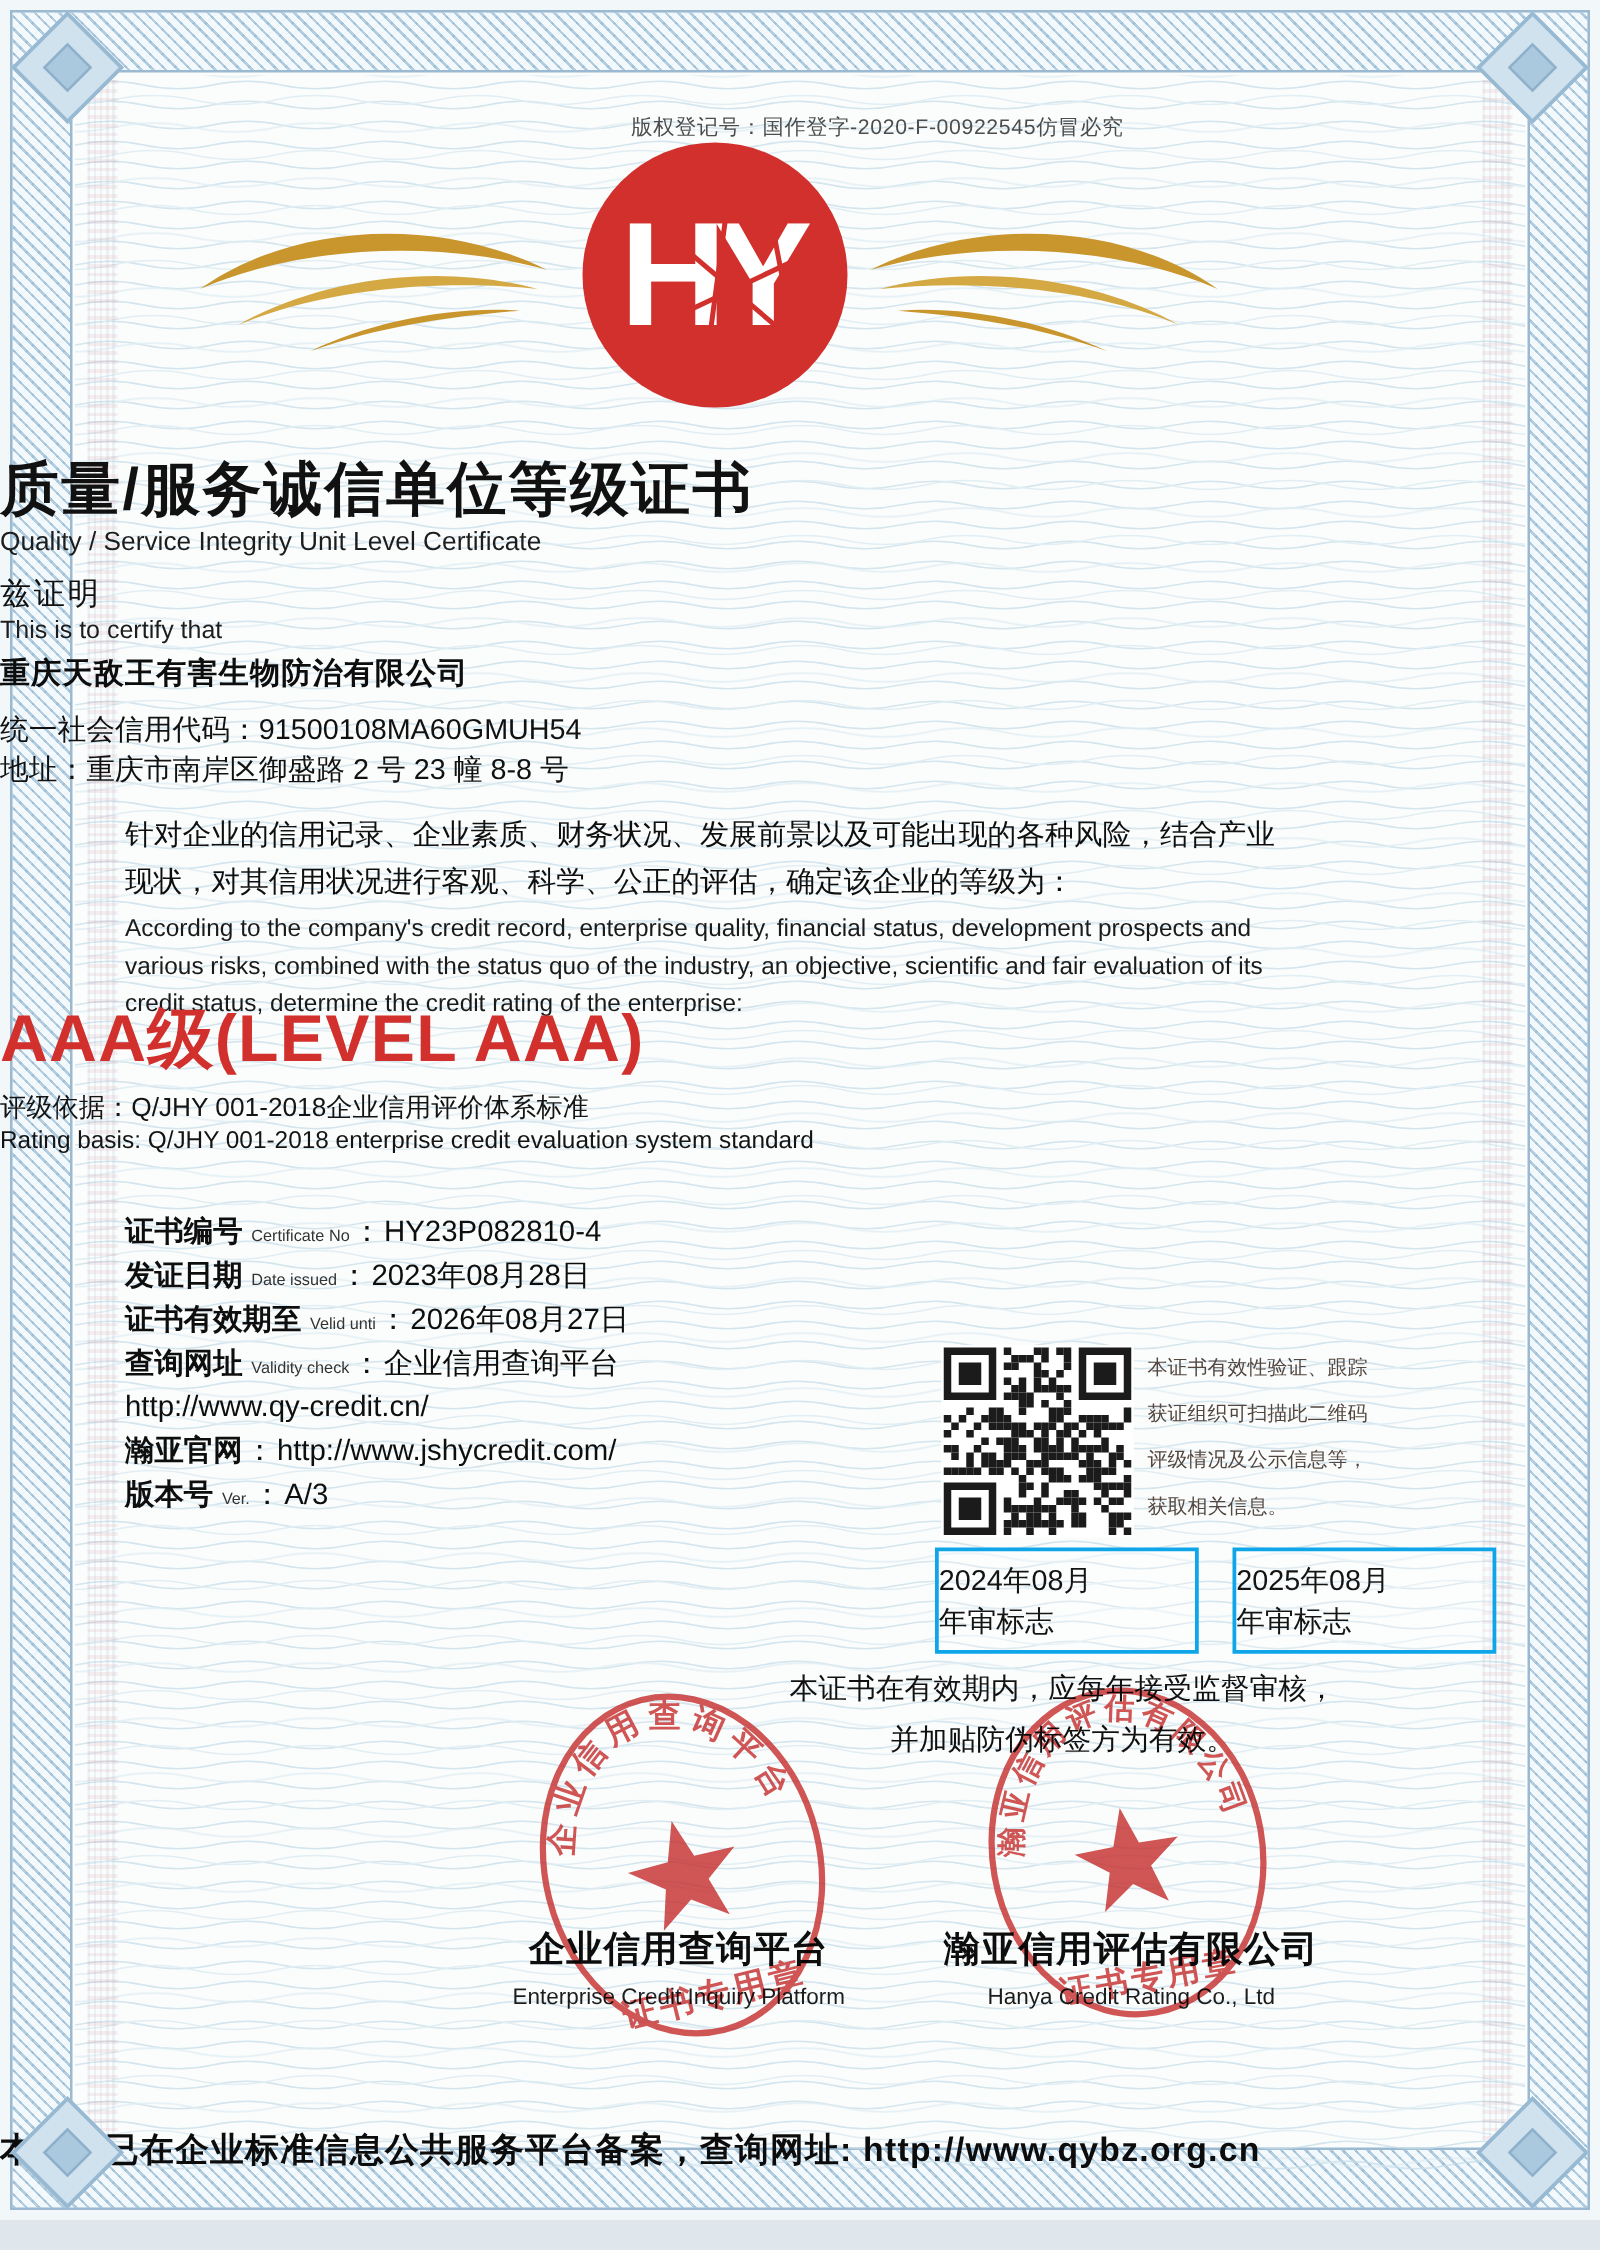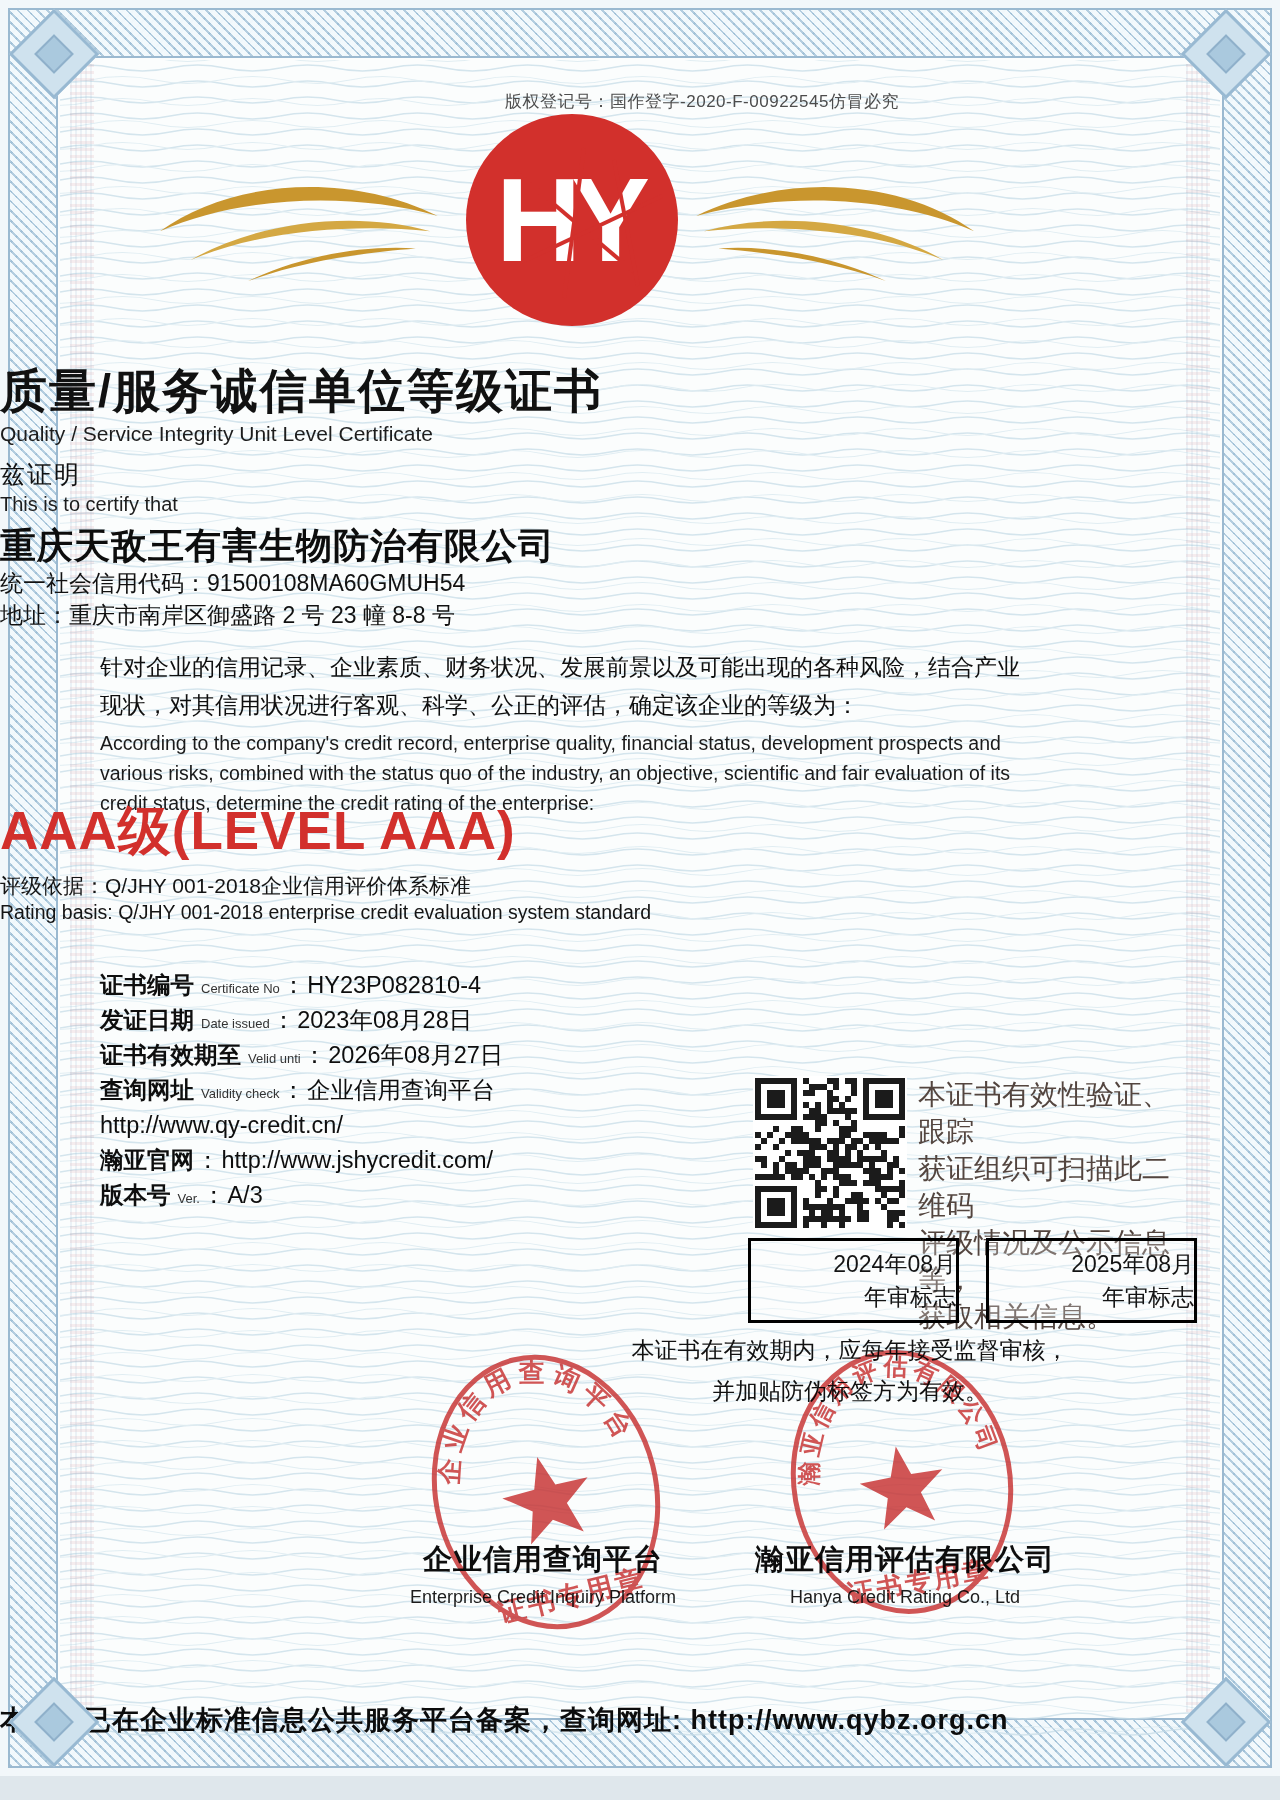--- a/index.html
+++ b/index.html
@@ -38,45 +38,45 @@
   .logo-letters{font-weight:700;font-size:118px;color:#fff;letter-spacing:-10px;line-height:1;
     font-family:"Liberation Sans",sans-serif;transform:translateX(-4px);}
   .logo-cracks{position:absolute;inset:0;}
   .flourish{position:absolute;top:168px;}
   .flourish.left{left:146px;} .flourish.right{left:688px;transform:scaleX(-1);}
 
   .title-zh{top:360px;font-size:47px;font-weight:700;color:#111;letter-spacing:2px;}
   .title-en{top:422px;font-size:21px;color:#1d1d1d;}
   .certify-zh{top:458px;font-size:25px;color:#111;letter-spacing:2px;}
   .certify-en{top:493px;font-size:20px;color:#1d1d1d;}
-  .company{top:522px;font-size:36px;font-weight:700;color:#0d0d0d;white-space:nowrap;letter-spacing:1px;}
+  .company{top:522px;font-size:24px;font-weight:700;color:#0d0d0d;white-space:nowrap;letter-spacing:1px;}
   .credit-code{top:568px;font-size:23px;color:#111;white-space:nowrap;}
   .address{top:600px;font-size:23px;color:#111;white-space:nowrap;}
 
   .para{position:absolute;left:100px;top:648px;width:960px;text-align:left;}
   .para-zh{font-size:23px;line-height:38px;color:#0f0f0f;white-space:nowrap;}
   .para-en{font-size:19.5px;line-height:30px;color:#1a1a1a;margin-top:4px;}
 
   .level{top:796px;font-size:53px;font-weight:800;color:#d2302c;letter-spacing:1px;}
   .basis-zh{top:872px;font-size:21px;color:#141414;}
   .basis-en{top:901px;font-size:19.5px;color:#141414;}
 
   .details{position:absolute;left:100px;top:968px;width:600px;text-align:left;}
   .dline{height:35px;line-height:35px;white-space:nowrap;font-size:23.5px;color:#0e0e0e;}
   .dzh{font-weight:600;}
   .den{font-size:13px;color:#333;margin-left:7px;}
   .dsep{margin:0 2px;}
   .dval{}
 
   .qr-box{position:absolute;left:753px;top:1076px;width:154px;height:154px;background:#fff;}
   .qr-note{position:absolute;left:918px;top:1076px;width:275px;text-align:left;
-    font-size:28px;line-height:37px;color:#53453f;}
-
-  .badge{position:absolute;top:1238px;width:205px;height:79px;border:3px solid #000000;
-    display:flex;flex-direction:column;align-items:flex-end;justify-content:center;background:rgba(255,255,255,.25);}
+    font-size:16px;line-height:37px;color:#53453f;}
+
+  .badge{position:absolute;top:1238px;width:205px;height:79px;border:3px solid #0ea5e9;
+    display:flex;flex-direction:column;align-items:flex-start;justify-content:center;background:rgba(255,255,255,.25);}
   .badge .b1,.badge .b2{font-size:23px;color:#141414;line-height:33px;}
   .badge.b-2024{left:748px;} .badge.b-2025{left:986px;}
 
   .supervision{position:absolute;left:600px;top:1330px;width:500px;text-align:center;
     font-size:23px;line-height:41px;color:#111;}
 
   .issuer{position:absolute;top:1540px;width:440px;text-align:center;}
   .issuer .n-zh{font-size:29px;font-weight:700;color:#0d0d0d;letter-spacing:1px;white-space:nowrap;}
   .issuer .n-en{font-size:18px;color:#1c1c1c;margin-top:7px;white-space:nowrap;}
   .issuer.i-left{left:323px;} .issuer.i-right{left:685px;}

